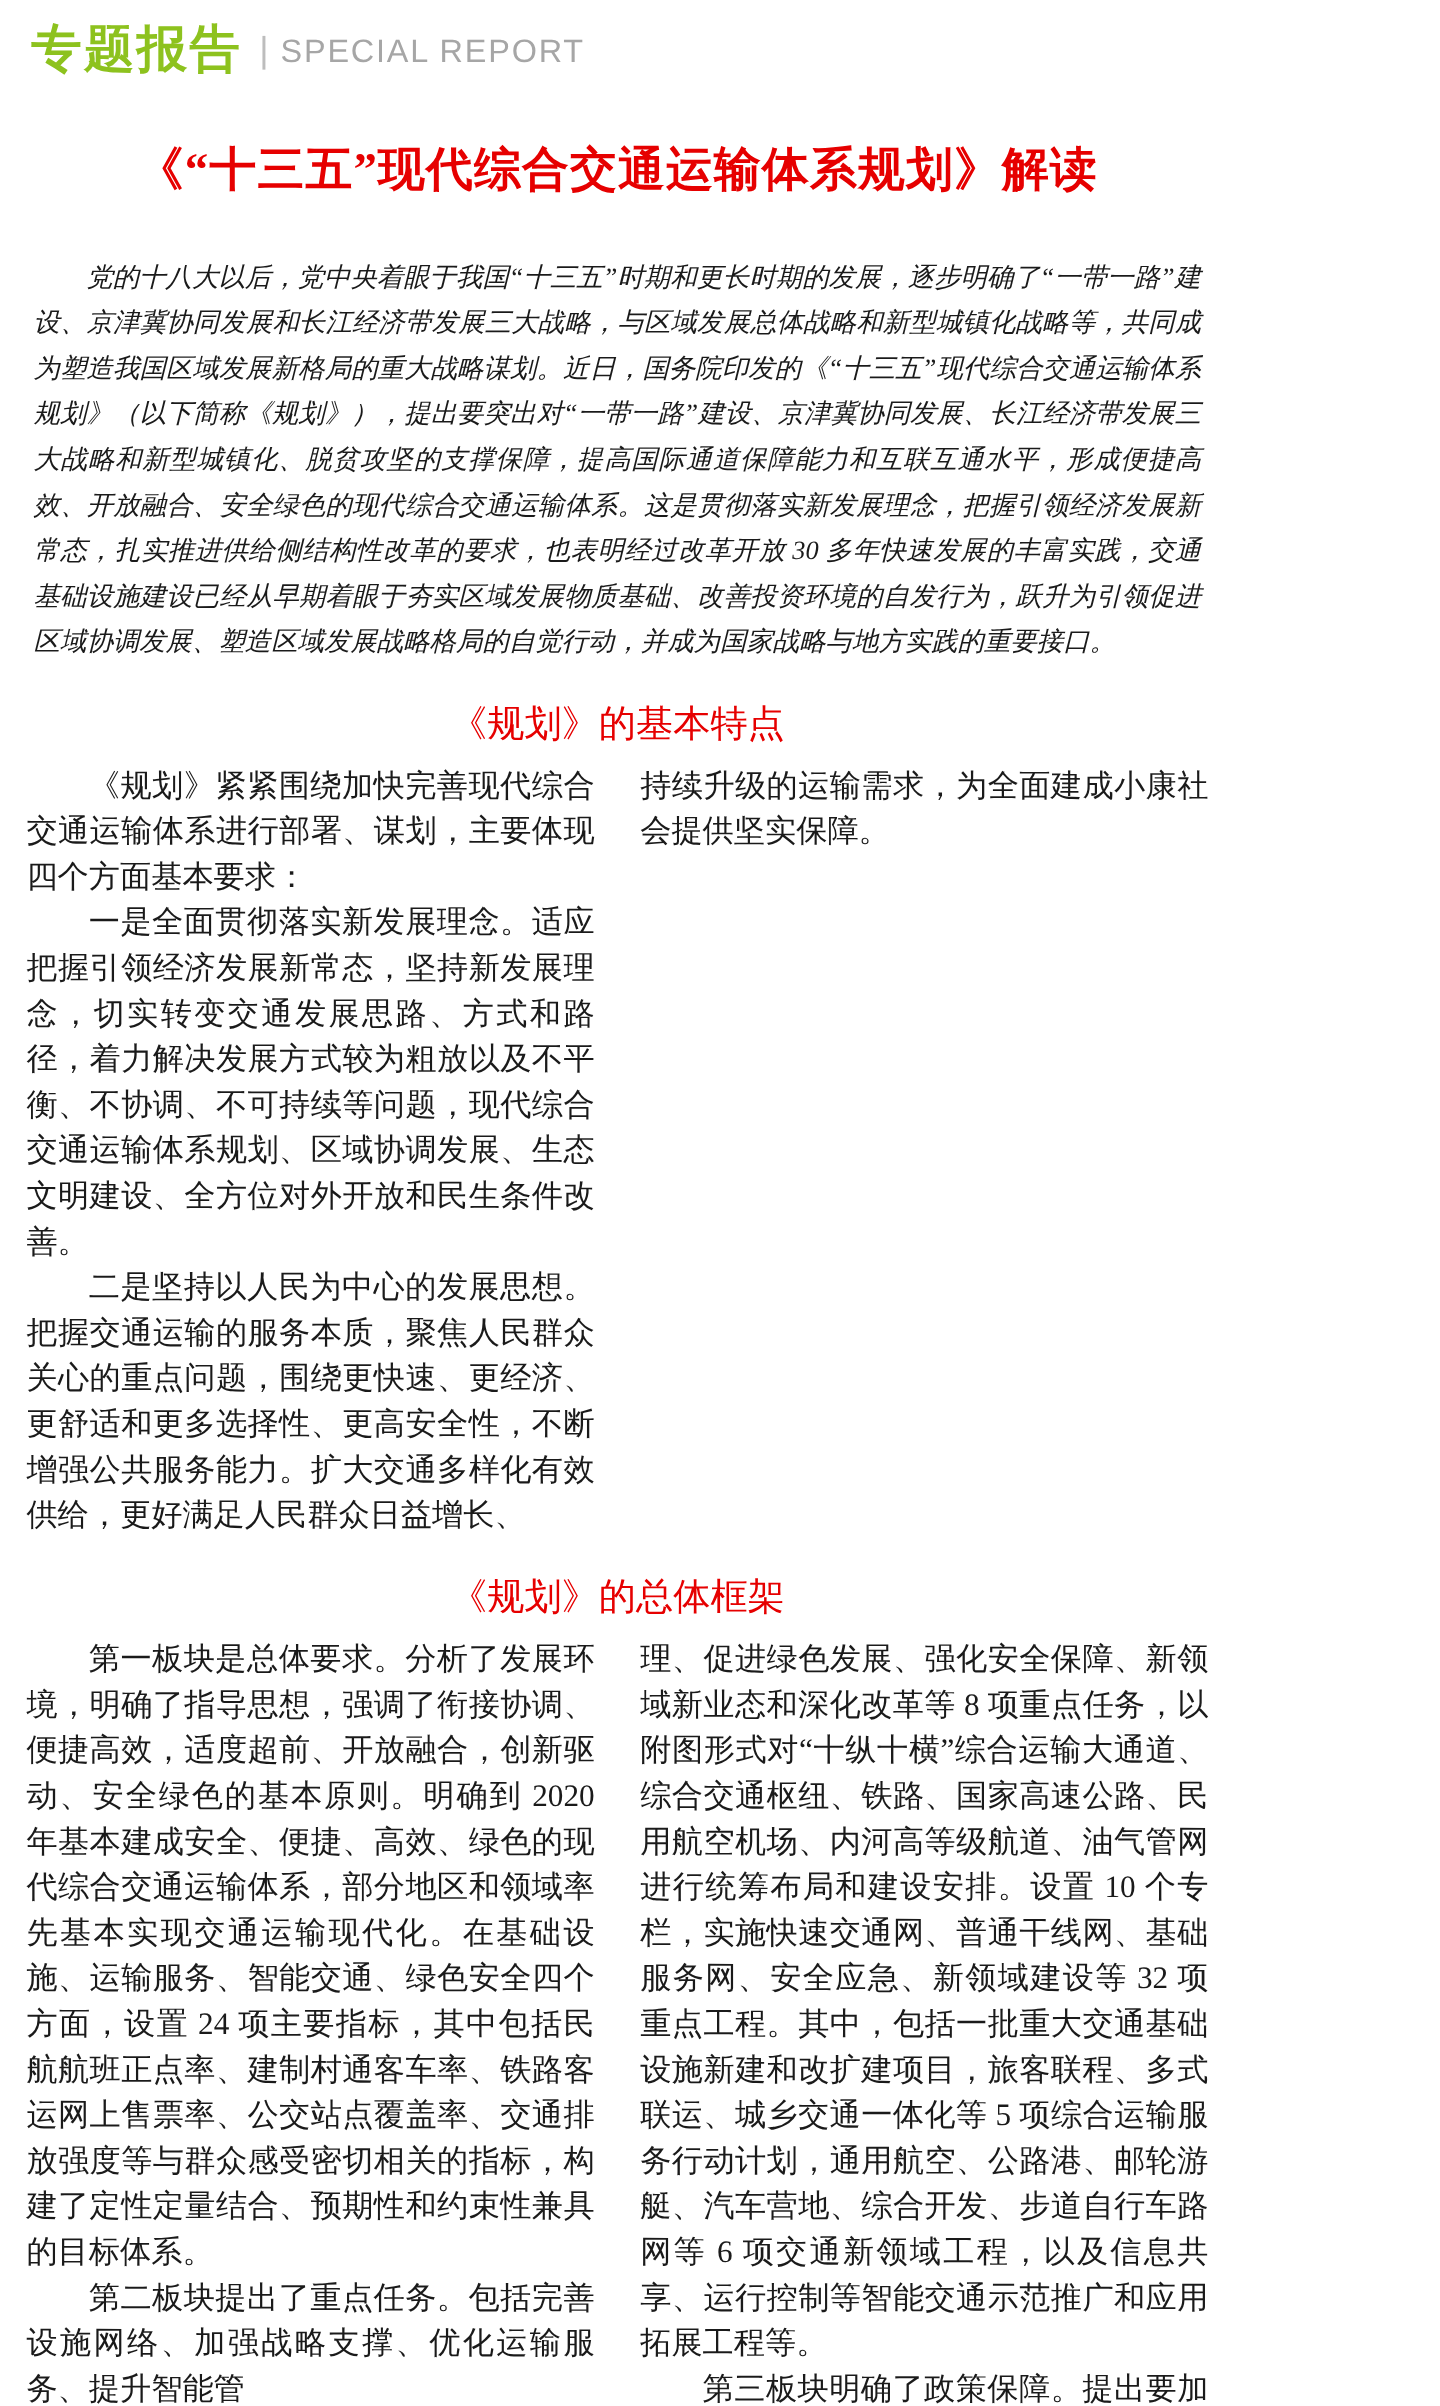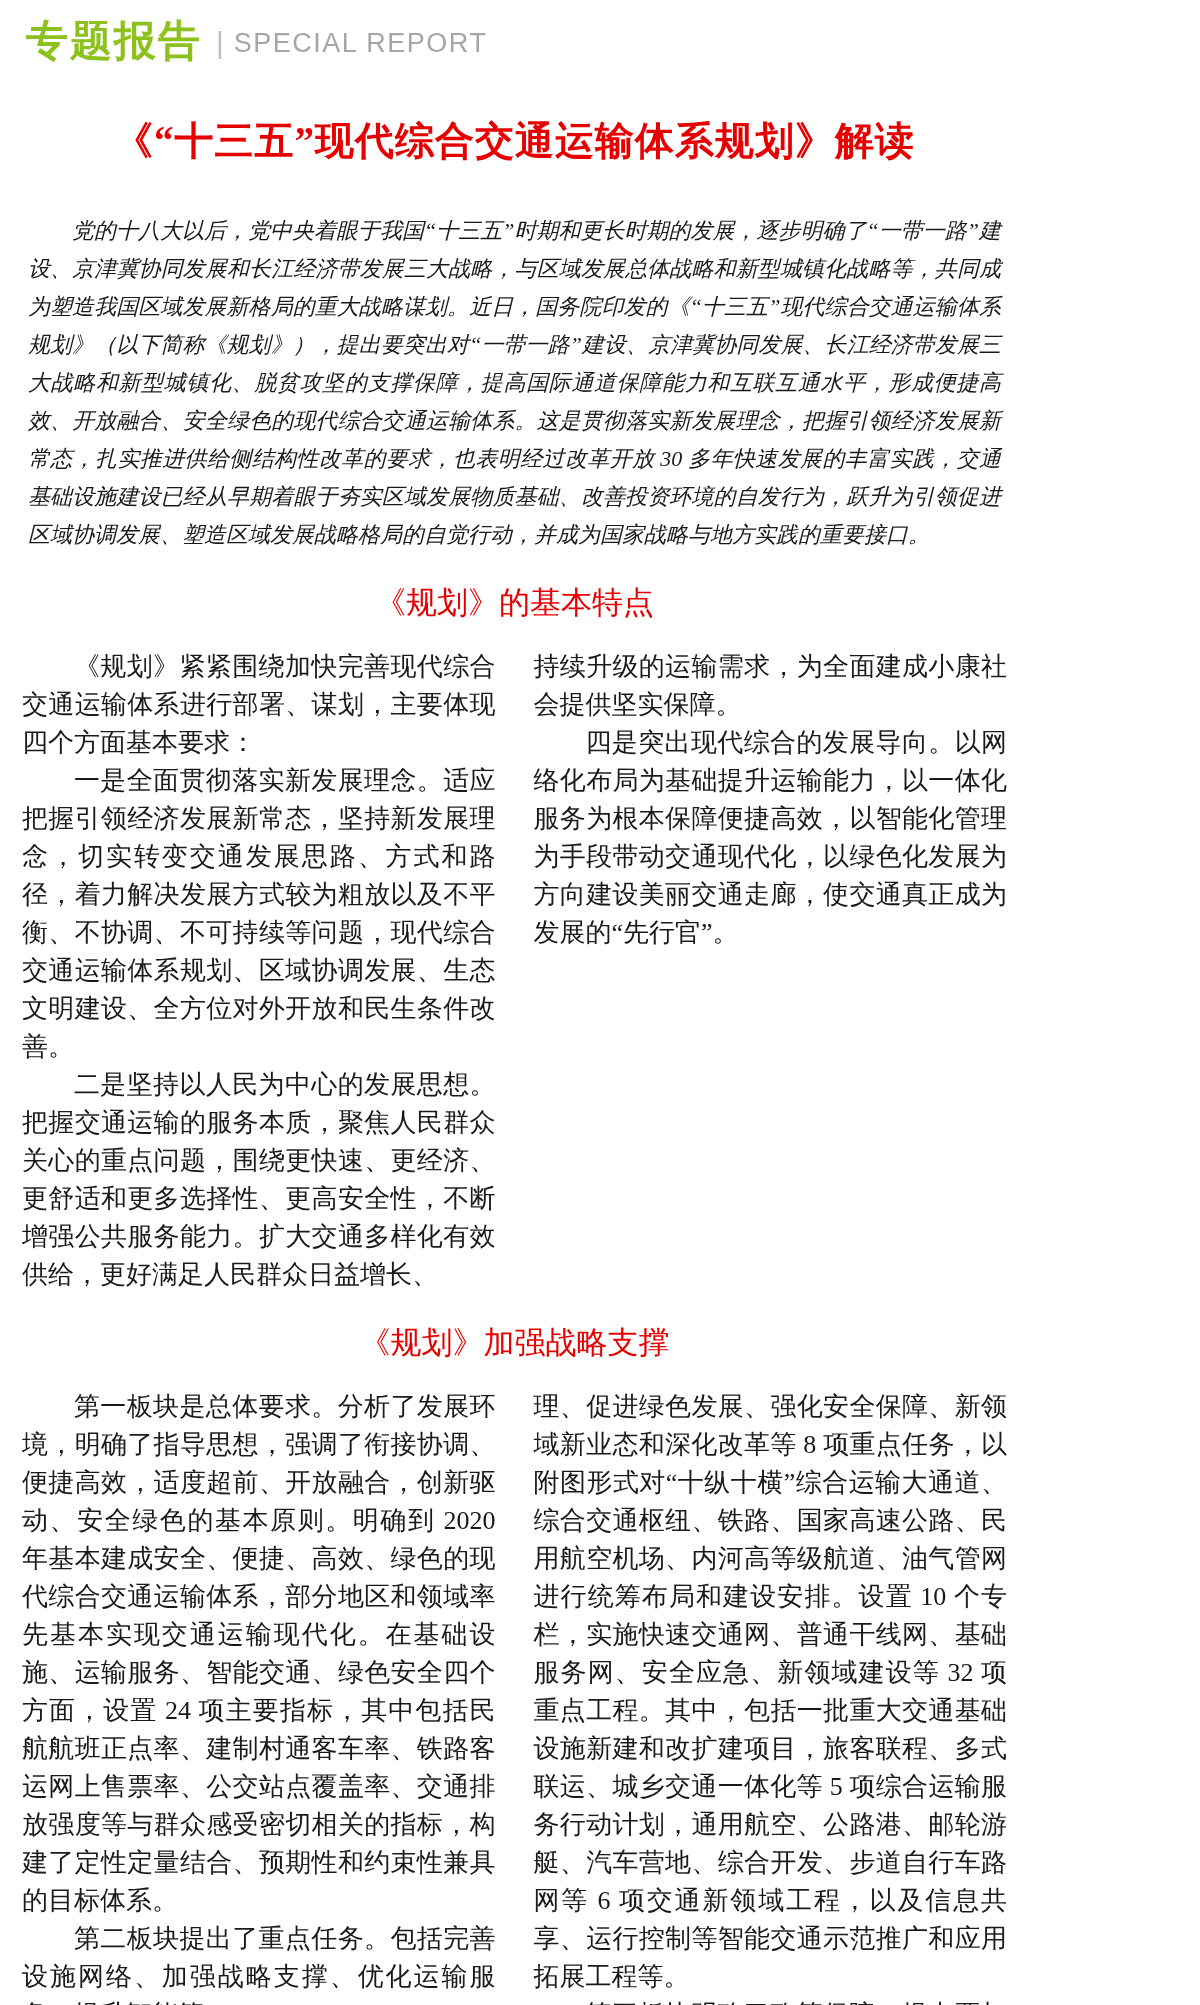--- a/index.html
+++ b/index.html
@@ -64,21 +64,21 @@
   .section-heading {
     margin: 28px 0 0 0;
     text-align: center;
     color: #e60000;
     font-size: 31px;
     font-weight: normal;
   }
   .columns {
     display: flex;
     gap: 38px;
-    margin-top: 24px;
+    margin-top: 12px;
   }
   .col { flex: 1; min-width: 0; }
   .para {
     margin: 0;
     font-size: 26px;
     line-height: 38px;
     text-align: justify;
     text-indent: 2em;
   }
   .para.cont { text-indent: 0; }
@@ -108,25 +108,24 @@
   <h2 class="section-heading">《规划》的基本特点</h2>
 
   <div class="columns">
     <div class="col">
       <p class="para">《规划》紧紧围绕加快完善现代综合交通运输体系进行部署、谋划，主要体现四个方面基本要求：</p>
       <p class="para">一是全面贯彻落实新发展理念。适应把握引领经济发展新常态，坚持新发展理念，切实转变交通发展思路、方式和路径，着力解决发展方式较为粗放以及不平衡、不协调、不可持续等问题，现代综合交通运输体系规划、区域协调发展、生态文明建设、全方位对外开放和民生条件改善。</p>
       <p class="para">二是坚持以人民为中心的发展思想。把握交通运输的服务本质，聚焦人民群众关心的重点问题，围绕更快速、更经济、更舒适和更多选择性、更高安全性，不断增强公共服务能力。扩大交通多样化有效供给，更好满足人民群众日益增长、</p>
     </div>
     <div class="col">
       <p class="para cont">持续升级的运输需求，为全面建成小康社会提供坚实保障。</p>
-      <p class="para">四是突出现代综合的发展导向。以网络化布局为基础提升运输能力，以一体化服务为根本保障便捷高效，以智能化管理为手段带动交通现代化，以绿色化发展为方向建设美丽交通走廊，使交通真正成为发展的“先行官”。</p>
     </div>
   </div>
 
-  <h2 class="section-heading">《规划》加强战略支撑</h2>
+  <h2 class="section-heading">《规划》的总体框架</h2>
 
   <div class="columns">
     <div class="col">
       <p class="para">第一板块是总体要求。分析了发展环境，明确了指导思想，强调了衔接协调、便捷高效，适度超前、开放融合，创新驱动、安全绿色的基本原则。明确到 2020 年基本建成安全、便捷、高效、绿色的现代综合交通运输体系，部分地区和领域率先基本实现交通运输现代化。在基础设施、运输服务、智能交通、绿色安全四个方面，设置 24 项主要指标，其中包括民航航班正点率、建制村通客车率、铁路客运网上售票率、公交站点覆盖率、交通排放强度等与群众感受密切相关的指标，构建了定性定量结合、预期性和约束性兼具的目标体系。</p>
       <p class="para">第二板块提出了重点任务。包括完善设施网络、加强战略支撑、优化运输服务、提升智能管</p>
     </div>
     <div class="col">
       <p class="para cont">理、促进绿色发展、强化安全保障、新领域新业态和深化改革等 8 项重点任务，以附图形式对“十纵十横”综合运输大通道、综合交通枢纽、铁路、国家高速公路、民用航空机场、内河高等级航道、油气管网进行统筹布局和建设安排。设置 10 个专栏，实施快速交通网、普通干线网、基础服务网、安全应急、新领域建设等 32 项重点工程。其中，包括一批重大交通基础设施新建和改扩建项目，旅客联程、多式联运、城乡交通一体化等 5 项综合运输服务行动计划，通用航空、公路港、邮轮游艇、汽车营地、综合开发、步道自行车路网等 6 项交通新领域工程，以及信息共享、运行控制等智能交通示范推广和应用拓展工程等。</p>
       <p class="para">第三板块明确了政策保障。提出要加强规划组织实施，完善相关配套政策措施；加大政策支</p>
     </div>

